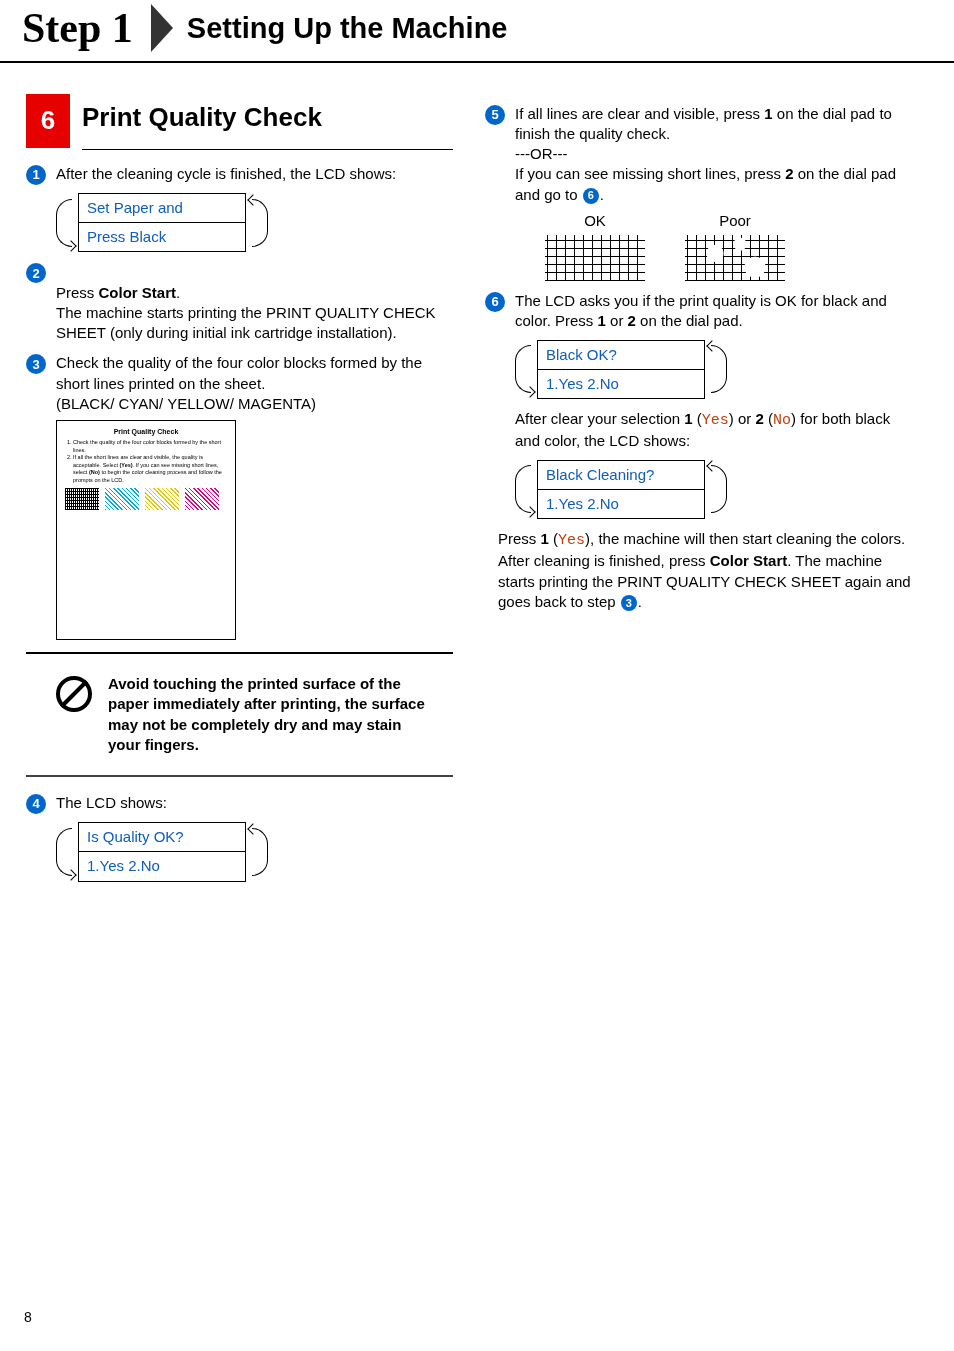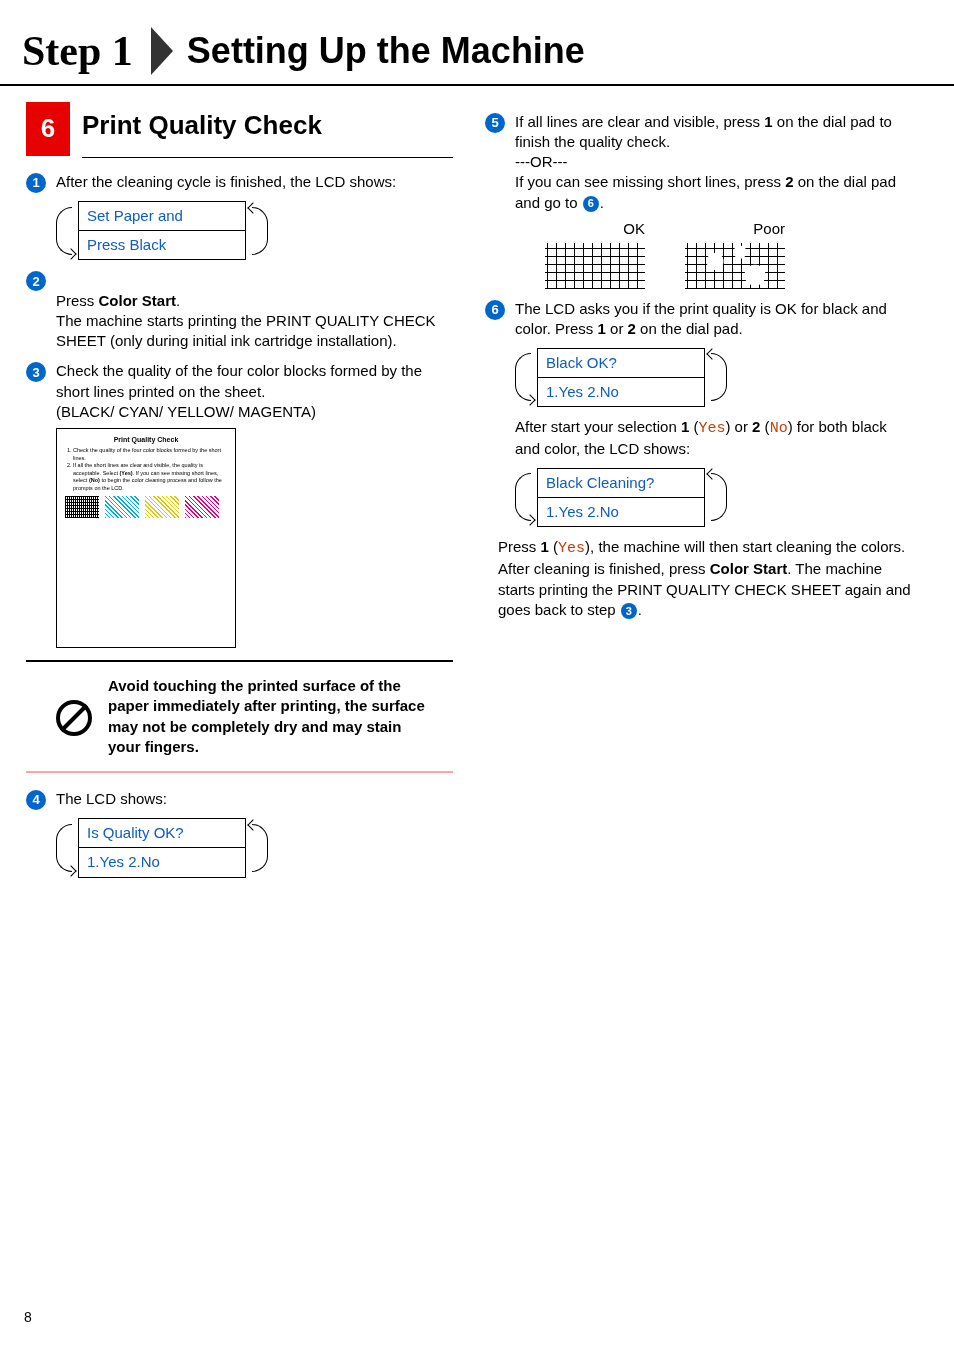--- a/index.html
+++ b/index.html
@@ -9,33 +9,33 @@
     height: 1351px;
     background: #fff;
     color: #000;
     position: relative;
     font-size: 15px;
     line-height: 1.35;
   }
   .step-header {
     display: flex;
     align-items: center;
-    padding: 23px 0 4px 22px;
+    padding: 0 0 4px 22px;
     border-bottom: 2px solid #000;
-    margin-bottom: 16px;
+    margin-bottom: 31px;
   }
   .step-label { font-family: "Times New Roman", serif; font-size: 42px; font-weight: bold; margin-right: 18px; }
   .chevron {
     width: 0; height: 0;
     border-top: 24px solid transparent;
     border-bottom: 24px solid transparent;
     border-left: 22px solid #333;
     margin-right: 14px;
   }
-  .step-title { font-size: 36px; font-weight: bold; }
+  .step-title { font-size: 29px; font-weight: bold; }
   .columns { display: flex; padding: 0 42px 0 26px; gap: 32px; }
   .col { flex: 1; }
   .section-head { display: flex; align-items: flex-start; margin-bottom: 14px; }
   .section-num {
     background: #e60000; color: #fff; font-weight: bold; font-size: 26px;
     width: 44px; height: 54px; display:flex; align-items:center; justify-content:center;
     margin-right: 12px;
   }
   .section-title { font-size: 26px; font-weight: bold; padding-top: 6px; border-bottom:1px solid #000; flex:1; padding-bottom:14px;}
   .num-step { display: flex; margin: 10px 0 6px 0; }
@@ -67,26 +67,26 @@
     padding: 6px 8px; font-size: 5.5px;
   }
   .sheet-title{text-align:center;font-weight:bold;font-size:7px;margin-bottom:3px;}
   .sheet ol{margin-left:8px;}
   .blocks{display:flex;gap:6px;margin-top:4px;}
   .blk{width:34px;height:22px;}
   .blk.k{background:repeating-linear-gradient(0deg,#000 0 1px,transparent 1px 3px),repeating-linear-gradient(90deg,#000 0 1px,transparent 1px 2px);}
   .blk.c{background:repeating-linear-gradient(45deg,#00aee6 0 1px,transparent 1px 3px);}
   .blk.y{background:repeating-linear-gradient(45deg,#e6c800 0 1px,transparent 1px 3px);}
   .blk.m{background:repeating-linear-gradient(45deg,#e6007e 0 1px,transparent 1px 3px);}
-  .caution-box{border-top:2px solid #000;border-bottom:2px solid #fca5a5;padding:14px 0;margin:12px 0 16px 0;display:flex;align-items:center;}
+  .caution-box{border-top:2px solid #000;border-bottom:2px solid #404040;padding:20px 0;margin:12px 0 16px 0;display:flex;}
   .prohibit{width:36px;height:36px;border:4px solid #000;border-radius:50%;position:relative;flex-shrink:0;margin:2px 16px 0 30px;}
   .prohibit::after{content:"";position:absolute;left:-4px;top:12px;width:36px;height:4px;background:#000;transform:rotate(-45deg);}
   .caution-text{font-weight:bold;font-size:15px;line-height:1.35;padding-right:20px;}
   .okpoor{display:flex;gap:40px;margin:6px 0 10px 60px;}
-  .okpoor-col{text-align:right;}
+  .okpoor-col{text-align:center;}
   .pattern{width:100px;height:46px;border:none;margin-top:4px;}
   .pattern.good{background:repeating-linear-gradient(0deg,#000 0 1px,transparent 1px 8px),repeating-linear-gradient(90deg,transparent 0 2px,#000 2px 3px,transparent 3px 9px);}
   .pattern.bad{background:
     repeating-linear-gradient(0deg,#000 0 1px,transparent 1px 8px),
     repeating-linear-gradient(90deg,transparent 0 2px,#000 2px 3px,transparent 3px 9px);
     -webkit-mask:radial-gradient(circle at 30% 40%,transparent 0 8px,#000 9px),radial-gradient(circle at 70% 70%,transparent 0 10px,#000 11px),radial-gradient(circle at 55% 20%,transparent 0 6px,#000 7px);
     -webkit-mask-composite:source-in;
     mask-composite:intersect;
   }
   .lcd-mono{font-family:"Courier New",monospace;color:#c2410c;}
@@ -208,21 +208,21 @@
     <div class="lcd-wrap">
       <div class="lcd-left-arc"></div>
       <div class="lcd">
         <div>Black OK?</div>
         <div>1.Yes 2.No</div>
       </div>
       <div class="lcd-right-arc"></div>
     </div>
 
     <div style="margin-left:30px;">
-      <span>After start your selection </span><b>1</b><span> (</span><span class="lcd-mono">Yes</span><span>) or </span><b>2</b><span> (</span><span class="lcd-mono">No</span><span>) for both black and color, the LCD shows:</span>
+      <span>After clear your selection </span><b>1</b><span> (</span><span class="lcd-mono">Yes</span><span>) or </span><b>2</b><span> (</span><span class="lcd-mono">No</span><span>) for both black and color, the LCD shows:</span>
     </div>
 
     <div class="lcd-wrap">
       <div class="lcd-left-arc"></div>
       <div class="lcd">
         <div>Black Cleaning?</div>
         <div>1.Yes 2.No</div>
       </div>
       <div class="lcd-right-arc"></div>
     </div>

